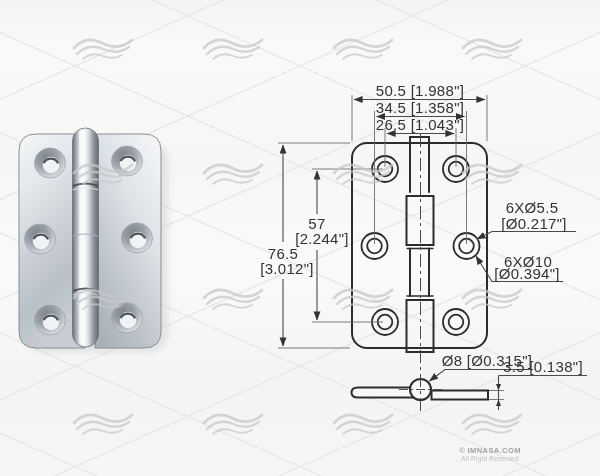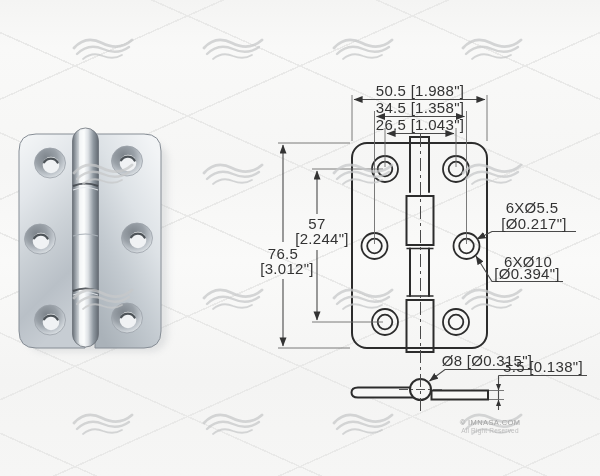--- a/index.html
+++ b/index.html
@@ -20,21 +20,21 @@
   svg.art{position:absolute;inset:0;}
   .ln2{stroke:#2c2c2c;stroke-width:2;fill:none;stroke-linecap:round;}
   .ln18{stroke:#2c2c2c;stroke-width:1.7;fill:none;}
   .dim{stroke:#4a4a4a;stroke-width:1.1;fill:none;}
   .ext{stroke:#6b6b6b;stroke-width:0.9;fill:none;}
   .cl{stroke:#4a4a4a;stroke-width:1;fill:none;stroke-dasharray:13 4 3 4;}
   .cl2{stroke:#555;stroke-width:1;fill:none;stroke-dasharray:9 3 2 3;}
   .dt{font-family:"Liberation Sans",sans-serif;font-size:15px;fill:#333;letter-spacing:.3px;}
   .bgfill{fill:#f7f7f6;}
   .footer{position:absolute;top:418px;left:440px;width:100px;text-align:center;line-height:1.25;}
-  .c1{font-size:7.5px;font-weight:normal;color:#a3a3a3;letter-spacing:.4px;}
+  .c1{font-size:7.5px;font-weight:bold;color:#a3a3a3;letter-spacing:.4px;margin-top:28px;}
   .c2{font-size:6.5px;color:#bdbdbd;letter-spacing:.2px;}
 </style>
 </head>
 <body>
 
 <div class="stage">
 
   <div class="lattice"></div>
 
   <svg class="art" viewBox="0 0 600 476">

